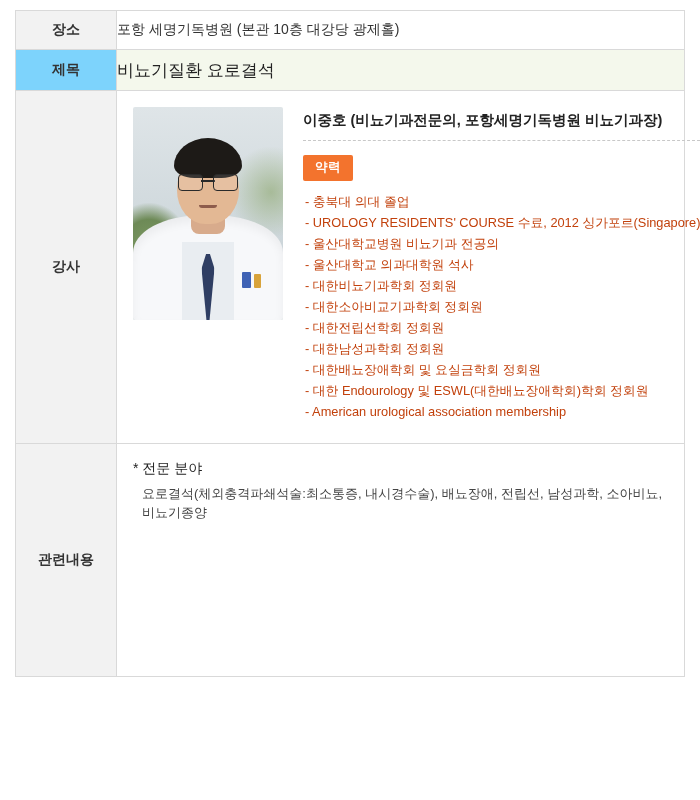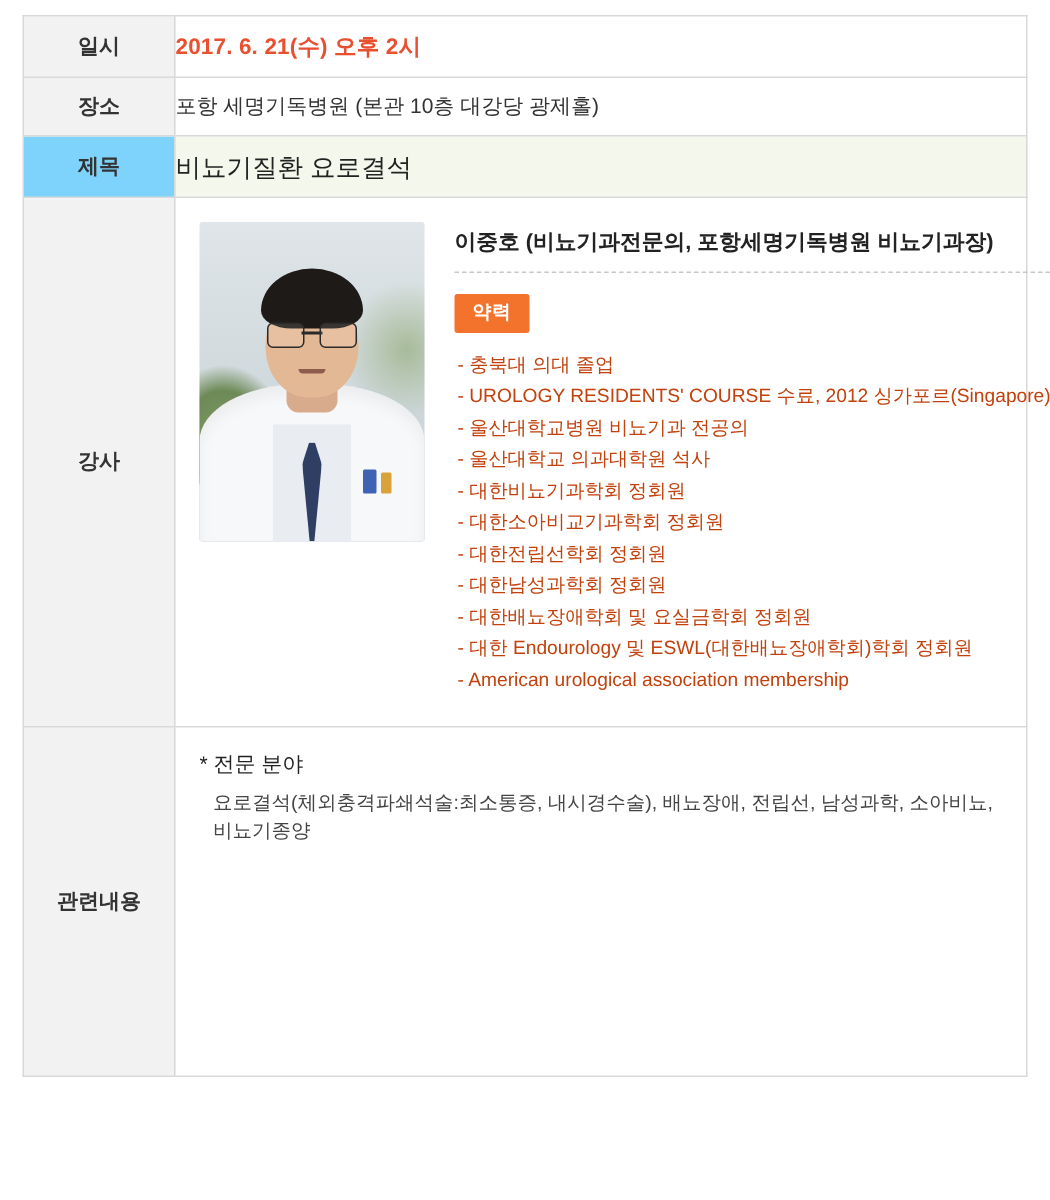--- a/index.html
+++ b/index.html
@@ -290,26 +290,20 @@
     line-height: 19px;
     padding-left: 9px;
   }
 </style>
 </head>
 <body>
 
 <div class="sheet">
   <table class="info">
     <tbody>
-      <tr class="row-date">
-        <td class="label">일시</td>
-        <td class="value">
-          <span class="date-text">2017. 6. 21(수) 오후 2시</span>
-        </td>
-      </tr>
       <tr class="row-place">
         <td class="label">장소</td>
         <td class="value">
           <span class="place-text">포항 세명기독병원 (본관 10층 대강당 광제홀)</span>
         </td>
       </tr>
       <tr class="row-title">
         <td class="label">제목</td>
         <td class="value">
           <span class="title-text">비뇨기질환 요로결석</span>

